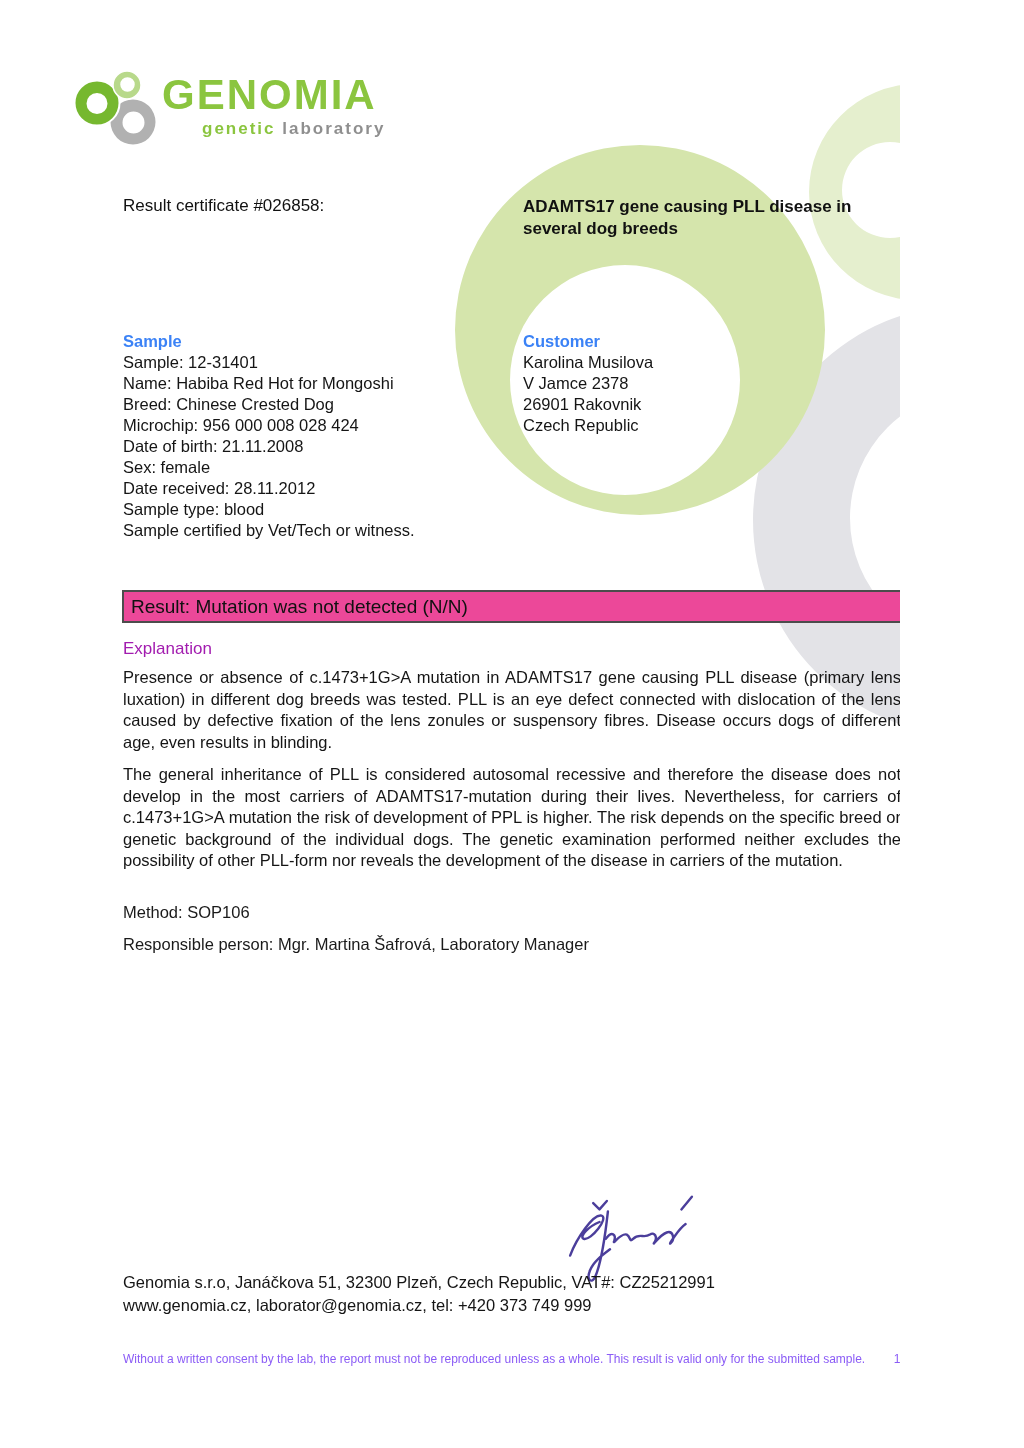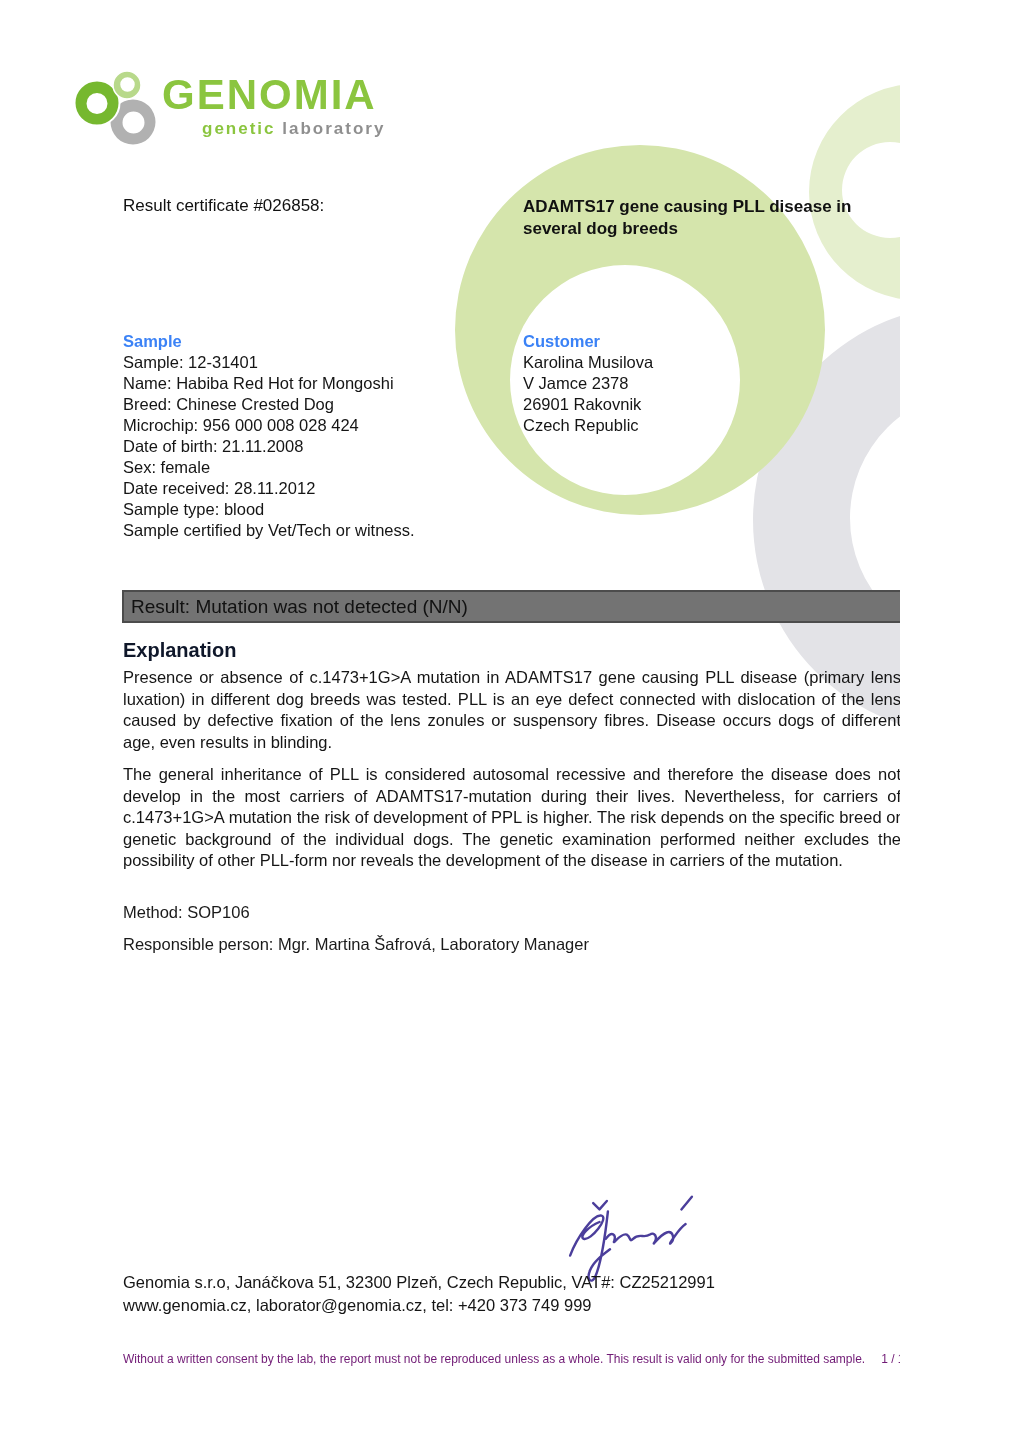--- a/index.html
+++ b/index.html
@@ -27,41 +27,41 @@
 
   
   .info-block { font-size:16.5px; line-height:21px; color:#151515; }
   .sample-block { left:123px; top:331px; }
   .customer-block { left:523px; top:331px; }
   .info-heading { font-weight:bold; color:#3b82f6; }
 
   
   .result-bar {
     left:122px; top:590px; width:770px; height:27px;
-    background:#737373; border:2px solid #4c4c4c;
+    background:#ec4899; border:2px solid #4c4c4c;
     font-size:19px; color:#111; padding:2px 0 0 7px; line-height:25px;
   }
 
   
-  .expl-heading { left:123px; top:639px; font-size:20px; font-weight:bold; color:#0f172a; }
+  .expl-heading { left:123px; top:639px; font-size:17px; font-weight:normal; color:#a21caf; }
   .para { left:123px; width:778px; font-size:16.5px; line-height:21.5px;
           text-align:justify; color:#151515; }
   .para-1 { top:667px; }
   .para-2 { top:764px; }
 
   .method-line { left:123px; top:903px; font-size:16.5px; }
   .report-block { left:123px; top:933px; font-size:16.5px; line-height:22px; }
 
   
   .signature { left:556px; top:1180px; }
 
   
   .address-block { left:123px; top:1271px; font-size:16.5px; line-height:22.5px; color:#151515; }
   .footer-row { left:123px; top:1352px; width:794px; display:flex;
-                justify-content:flex-start; font-size:12px; color:#701a75; }
+                justify-content:space-between; font-size:12px; color:#8b5cf6; }
   .footer-row .pg { margin-left:16px; white-space:nowrap; }
 </style>
 </head>
 <body>
 
 <div class="page">
 
   <svg class="bg-art" width="1024" height="1448" viewBox="0 0 1024 1448">
     <path fill="#e3e3e7" fill-rule="evenodd" d="M 1183,520 a 215,215 0 1,0 -430,0 a 215,215 0 1,0 430,0 Z
          M 1106,518 a 128,128 0 1,0 -256,0 a 128,128 0 1,0 256,0 Z"></path>

